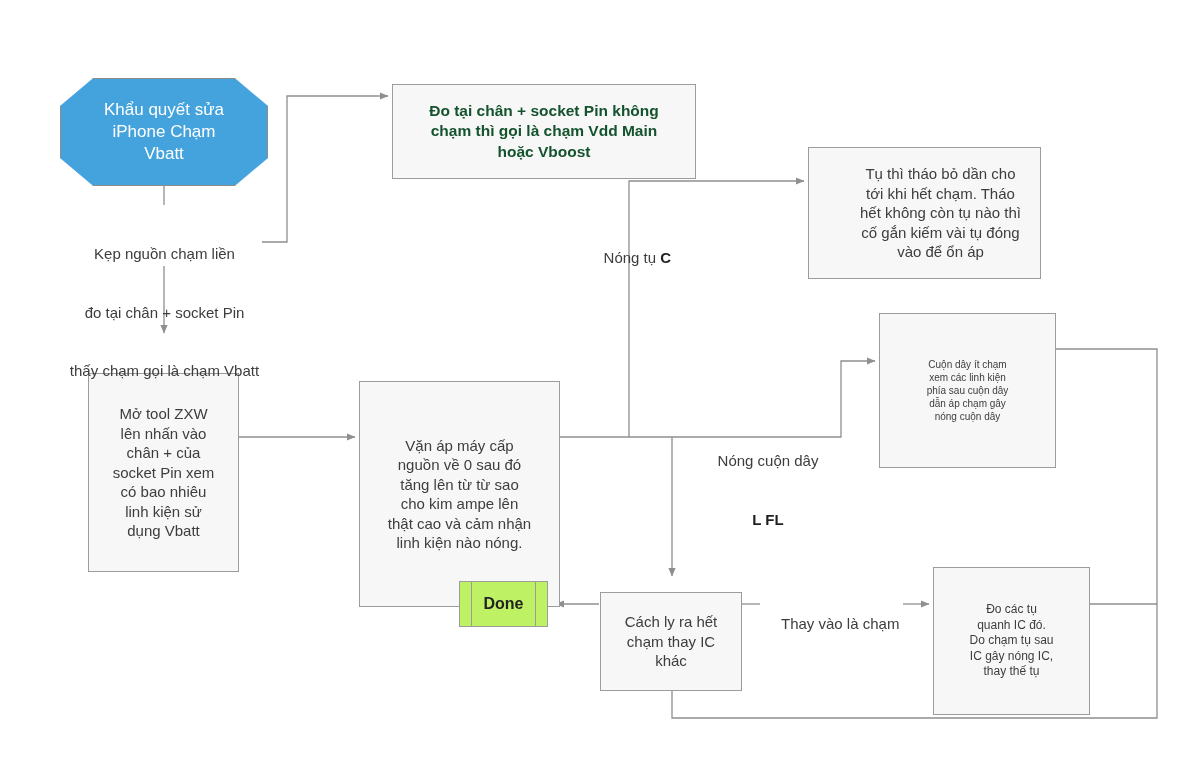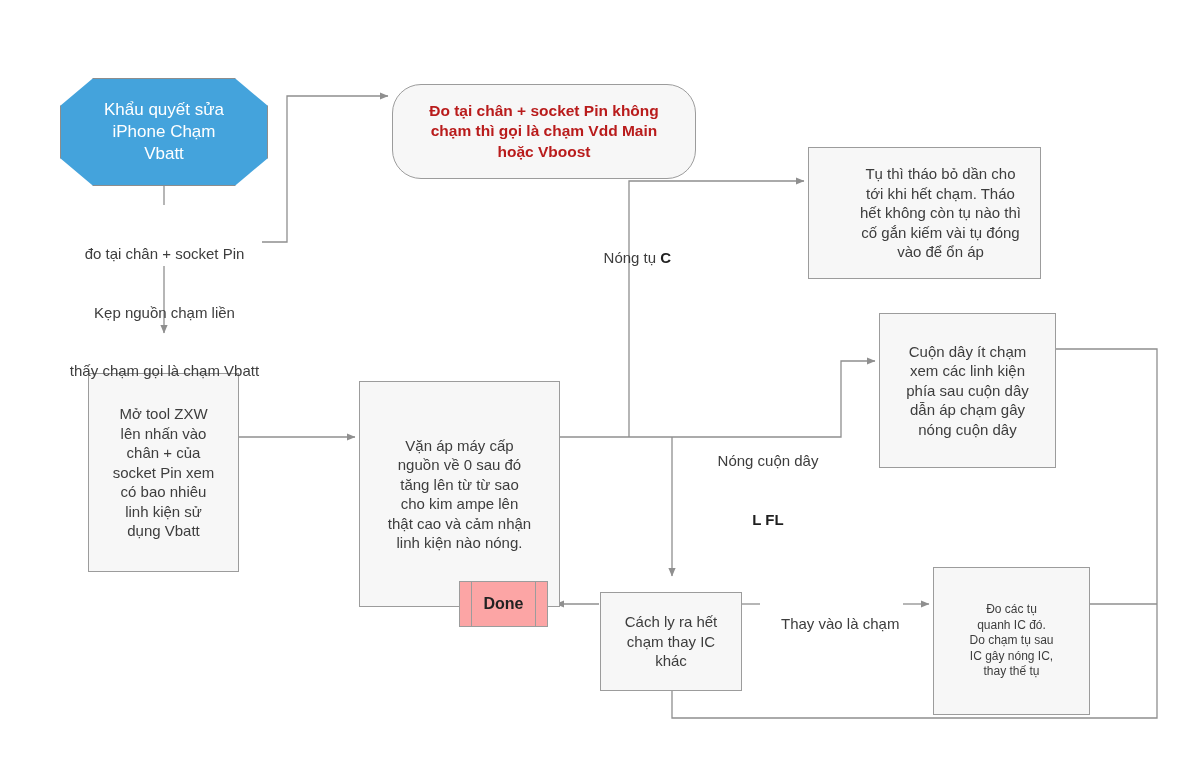--- a/index.html
+++ b/index.html
@@ -46,21 +46,21 @@
     padding: 0 6px;
     width: 100%;
   }
   .start {
     background: #44a3dc;
     color: #ffffff;
     border: 1px solid #8d8d8d;
     clip-path: polygon(16% 0%, 84% 0%, 100% 26%, 100% 74%, 84% 100%, 16% 100%, 0% 74%, 0% 26%);
   }
   .predef {
-    background: #fca5a5;
+    background: #bef264;
     border: 1px solid #9c9c9c;
     position: absolute;
     box-sizing: border-box;
   }
   .predef .bar {
     position: absolute;
     top: 0;
     bottom: 0;
     width: 1px;
     background: #9c9c9c;
@@ -119,57 +119,57 @@
       <path d="M1056,349 L1157,349 L1157,718 L672,718 L672,655" marker-end="url(#ah)"></path>
 
       <path d="M1090,604 L1157,604"></path>
     </g>
   </svg>
 
   <div class="node start" style="left:60px; top:42px; width:208px; height:108px; font-size:17px;">
     <div class="txt">Khẩu quyết sửa<br>iPhone Chạm<br>Vbatt</div>
   </div>
 
-  <div class="node proc" style="left:392px; top:48px; width:304px; height:95px; font-size:15.5px; font-weight:bold; color:#b91c1c;border-radius:29px;">
+  <div class="node proc" style="left:392px; top:48px; width:304px; height:95px; font-size:15.5px; font-weight:bold; color:#14532d;">
     <div class="txt">Đo tại chân + socket Pin không<br>chạm thì gọi là chạm Vdd Main<br>hoặc Vboost</div>
   </div>
 
   <div class="node proc" style="left:88px; top:337px; width:151px; height:199px; font-size:15px;">
     <div class="txt">Mở tool ZXW<br>lên nhấn vào<br>chân + của<br>socket Pin xem<br>có bao nhiêu<br>linh kiện sử<br>dụng Vbatt</div>
   </div>
 
   <div class="node proc" style="left:359px; top:345px; width:201px; height:226px; font-size:15px;">
     <div class="txt">Vặn áp máy cấp<br>nguồn về 0 sau đó<br>tăng lên từ từ sao<br>cho kim ampe lên<br>thật cao và cảm nhận<br>linh kiện nào nóng.</div>
   </div>
 
   <div class="node proc" style="left:808px; top:111px; width:233px; height:132px; font-size:15px;padding-left:32px;">
     <div class="txt">Tụ thì tháo bỏ dần cho<br>tới khi hết chạm. Tháo<br>hết không còn tụ nào thì<br>cố gắn kiếm vài tụ đóng<br>vào để ổn áp</div>
   </div>
 
-  <div class="node proc" style="left:879px; top:277px; width:177px; height:155px; font-size:15px;">
+  <div class="node proc" style="left:879px; top:277px; width:177px; height:155px; font-size:10px;">
     <div class="txt">Cuộn dây ít chạm<br>xem các linh kiện<br>phía sau cuộn dây<br>dẫn áp chạm gây<br>nóng cuộn dây</div>
   </div>
 
   <div class="node proc" style="left:600px; top:556px; width:142px; height:99px; font-size:15px;">
     <div class="txt">Cách ly ra hết<br>chạm thay IC<br>khác</div>
   </div>
 
   <div class="node proc" style="left:933px; top:531px; width:157px; height:148px; font-size:12px;">
     <div class="txt">Đo các tụ<br>quanh IC đó.<br>Do chạm tụ sau<br>IC gây nóng IC,<br>thay thế tụ</div>
   </div>
 
   <div class="predef" style="left:459px; top:581px; width:89px; height:46px; font-size:16px;">
     <span class="bar l"></span>
     <span class="bar r"></span>
     <span class="txt">Done</span>
   </div>
 
   <div class="edge-label" style="left:57px; top:205px; width:215px; font-size:15px;">
+    <div>Kẹp nguồn chạm liền</div>
     <div>đo tại chân + socket Pin</div>
-    <div>Kẹp nguồn chạm liền</div>
     <div>thấy chạm gọi là chạm Vbatt</div>
   </div>
 
   <div class="edge-label" style="left:566px; top:228px; width:126px; font-size:15px;">
     <span>Nóng tụ </span><span class="lbl-b">C</span>
   </div>
 
   <div class="edge-label" style="left:693px; top:412px; width:150px; font-size:15px;">
     <div>Nóng cuộn dây</div>
     <div class="lbl-b">L FL</div>

